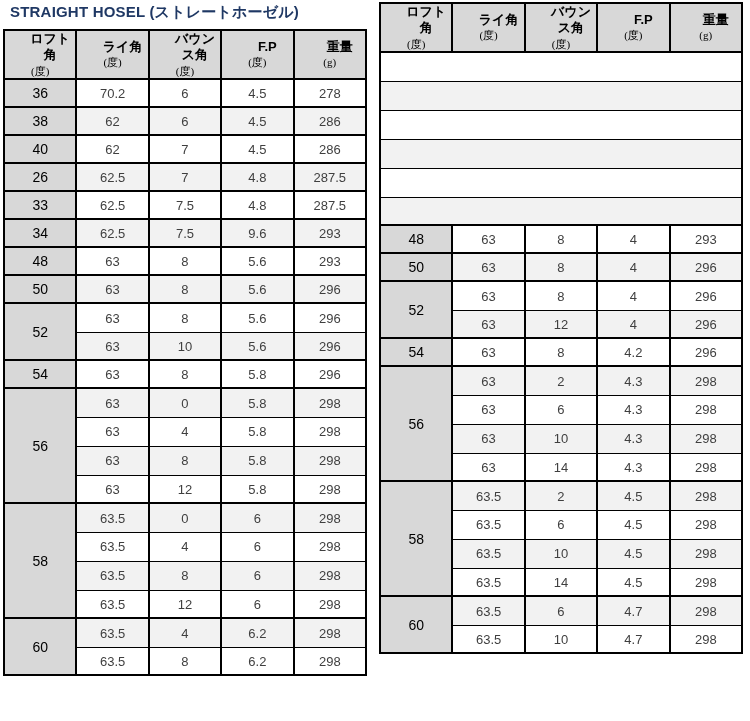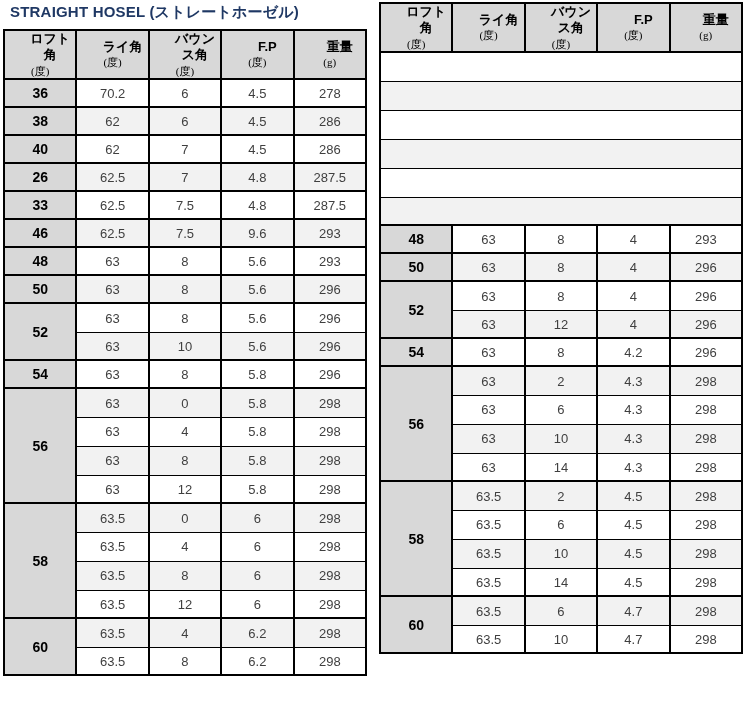--- a/index.html
+++ b/index.html
@@ -62,21 +62,21 @@
     margin-top:1px;
   }
   .spec-table tbody td{
     height:28px;
     font-size:13px;
     color:var(--data-text);
     background:#fff;
   }
   .spec-table td.loft{
     background:var(--header-bg);
-    font-weight:bold;
+    font-weight:normal;
     font-size:14px;
     color:var(--loft-text);
   }
   .spec-table tr.stripe td:not(.loft){background:var(--stripe-bg);}
   
   .spec-table tr.sub td:not(.loft){
     border-bottom-width:1px;
     height:29px;
   }
   
@@ -150,21 +150,21 @@
             <td>287.5</td>
           </tr>
           <tr class="gend">
             <td rowspan="1" class="loft">33</td>
             <td>62.5</td>
             <td>7.5</td>
             <td>4.8</td>
             <td>287.5</td>
           </tr>
           <tr class="gend stripe">
-            <td rowspan="1" class="loft">46</td>
+            <td rowspan="1" class="loft">34</td>
             <td>62.5</td>
             <td>7.5</td>
             <td>9.6</td>
             <td>293</td>
           </tr>
           <tr class="gend">
             <td rowspan="1" class="loft">48</td>
             <td>63</td>
             <td>8</td>
             <td>5.6</td>

